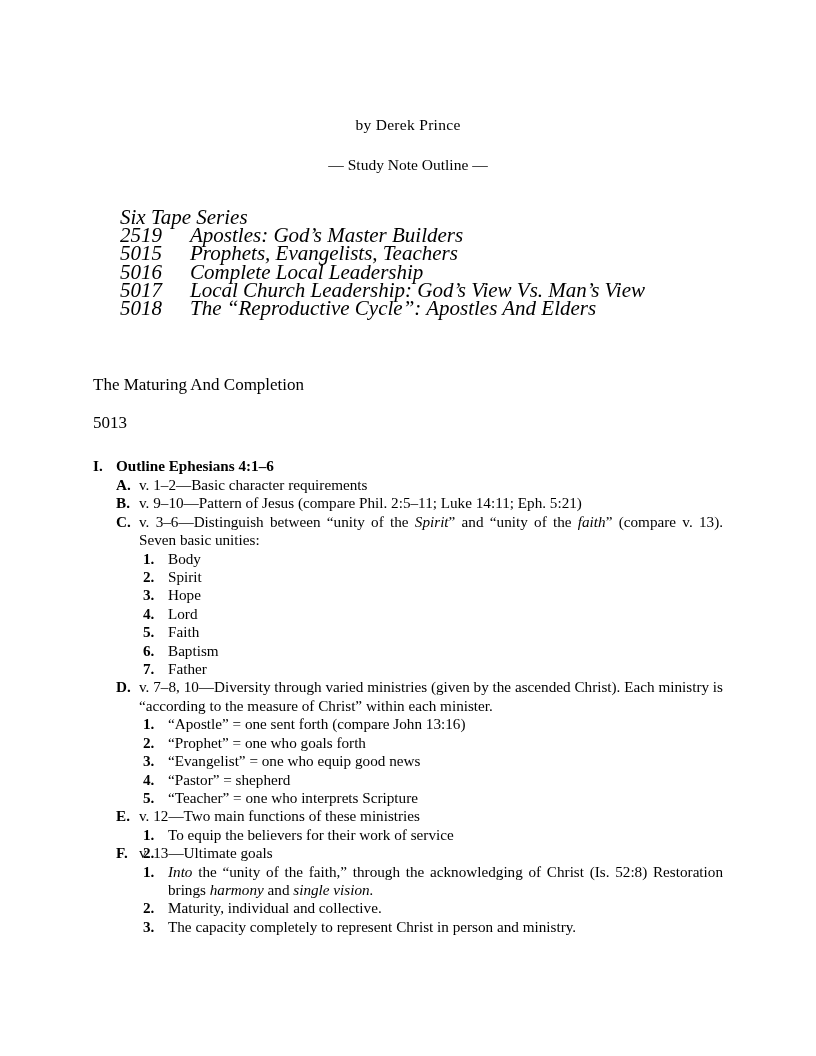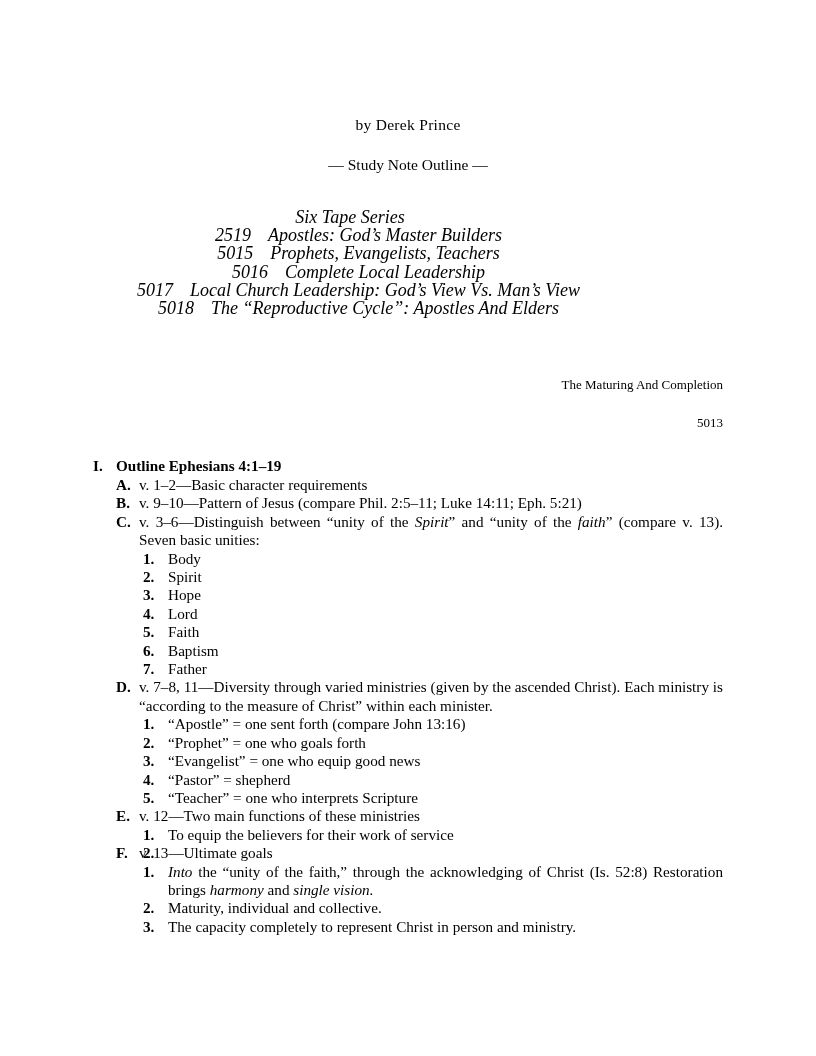--- a/index.html
+++ b/index.html
@@ -34,36 +34,35 @@
   #by-line      { top: 116px; letter-spacing: .3px; }
   #series-line  { top: 156px; }
   #code-line    { top: 175px; }
 
   
   .tape-block {
     position: absolute;
     left: 120px;
     top: 208px;
     font-style: italic;
-    font-size: 18px;
+    font-size: 21px;
     line-height: 18.2px;
-    text-align: center;
   }
   .tape-head { display: block; }
   .tape-row  { display: block; white-space: nowrap; }
   .tape-num  { display: inline-block; width: 70px; }
   .tape-title{ display: inline-block; }
 
   
   .worktitle {
     position: absolute;
     left: 93px;
     width: 630px;
-    text-align: right;
-    font-size: 13px;
+    text-align: left;
+    font-size: 17px;
     line-height: 19px;
   }
   #wt-l1 { top: 375px; }
   #wt-l2 { top: 394px; }
   #wt-l3 { top: 413px; }
 
   
   .outline {
     position: absolute;
     left: 93px;
@@ -150,21 +149,21 @@
       <span class="tape-num">5018</span><span class="tape-title">The “Reproductive Cycle”: Apostles And Elders</span>
     </span>
   </div>
 
   <div class="worktitle" id="wt-l1">The Maturing And Completion</div>
   <div class="worktitle" id="wt-l3">5013</div>
 
   <div class="outline">
 
     <div class="lvl1">
-      <span class="mk">I.</span><span>Outline Ephesians 4:1–19</span>
+      <span class="mk">I.</span><span>Outline Ephesians 4:1–6</span>
     </div>
 
     <div class="lvl2 nowrapline">
       <span class="mk">A.</span><span>v. 1–2—Basic character requirements</span>
     </div>
 
     <div class="lvl2 nowrapline">
       <span class="mk">B.</span><span>v. 9–10—Pattern of Jesus (compare Phil. 2:5–11; Luke 14:11; Eph. 5:21)</span>
     </div>
 
@@ -188,21 +187,21 @@
       <span class="mk">5.</span><span>Faith</span>
     </div>
     <div class="lvl3 nowrapline">
       <span class="mk">6.</span><span>Baptism</span>
     </div>
     <div class="lvl3 nowrapline">
       <span class="mk">7.</span><span>Father</span>
     </div>
 
     <div class="lvl2">
-      <span class="mk">D.</span><span>v. 7–8, 11—Diversity through varied ministries (given by the ascended Christ). Each ministry is “according to the measure of Christ” within each minister.</span>
+      <span class="mk">D.</span><span>v. 7–8, 10—Diversity through varied ministries (given by the ascended Christ). Each ministry is “according to the measure of Christ” within each minister.</span>
     </div>
 
     <div class="lvl3 nowrapline">
       <span class="mk">1.</span><span>“Apostle” = one sent forth (compare John 13:16)</span>
     </div>
     <div class="lvl3 nowrapline">
       <span class="mk">2.</span><span>“Prophet” = one who goals forth</span>
     </div>
     <div class="lvl3 nowrapline">
       <span class="mk">3.</span><span>“Evangelist” = one who equip good news</span>

